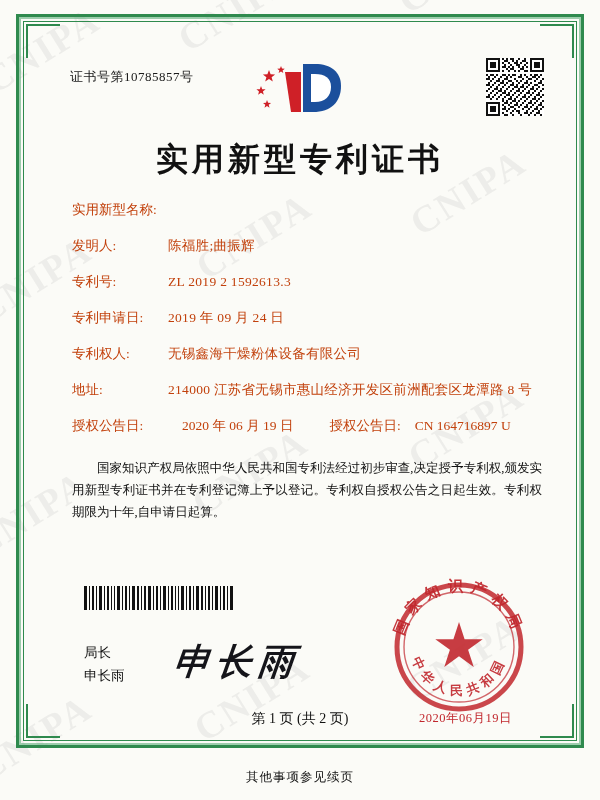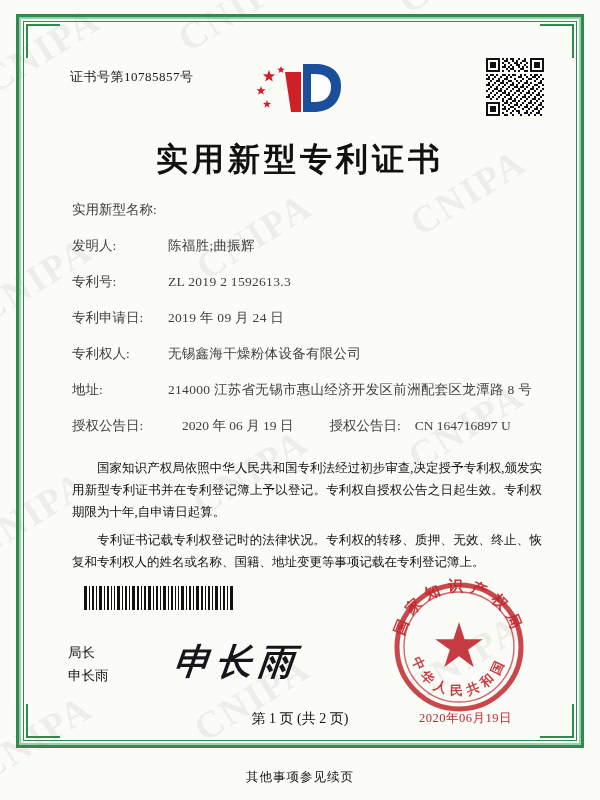--- a/index.html
+++ b/index.html
@@ -121,21 +121,21 @@
   .fields {
     position: absolute;
     left: 26px; right: 10px; top: 154px;
   }
   .row {
     display: flex;
     align-items: flex-end;
     margin-bottom: 15px;
     font-family: "Liberation Serif", serif;
     font-size: 13.5px;
-    color: #404040;
+    color: #c2410c;
     line-height: 1.55;
   }
   .row .lbl {
     flex: 0 0 auto;
     width: 96px;
     letter-spacing: 0px;
     white-space: nowrap;
   }
   .row .val {
     flex: 1 1 auto;
@@ -166,21 +166,21 @@
   
   .barcode {
     position: absolute;
     left: 38px; top: 540px;
     width: 152px; height: 24px;
   }
 
   
   .sig-label {
     position: absolute;
-    left: 22px; top: 596px;
+    left: 38px; top: 596px;
     font-family: "Liberation Serif", serif;
     font-size: 13.5px;
     color: #111;
     line-height: 1.7;
   }
   .sig-hand {
     position: absolute;
     left: 128px; top: 592px;
     font-family: "Liberation Serif", serif;
     font-size: 36px;
@@ -541,21 +541,20 @@
         <span class="lbl">授权公告日:</span>
         <span class="val2">2020 年 06 月 19 日</span>
         <span class="lbl2">授权公告日:</span>
         <span class="val2">CN 164716897 U</span>
       </div>
 
     </div>
 
     <div class="paras">
       <p>国家知识产权局依照中华人民共和国专利法经过初步审查,决定授予专利权,颁发实用新型专利证书并在专利登记簿上予以登记。专利权自授权公告之日起生效。专利权期限为十年,自申请日起算。</p>
-      <p>专利证书记载专利权登记时的法律状况。专利权的转移、质押、无效、终止、恢复和专利权人的姓名或名称、国籍、地址变更等事项记载在专利登记簿上。</p>
     </div>
 
     <div class="barcode">
       <svg width="152" height="24">
         <g fill="#111">
           <rect x="0" y="0" width="3" height="24"></rect>
             <rect x="5" y="0" width="1" height="24"></rect>
           <rect x="8" y="0" width="2" height="24"></rect>
             <rect x="12" y="0" width="1" height="24"></rect>
           <rect x="15" y="0" width="3" height="24"></rect>

